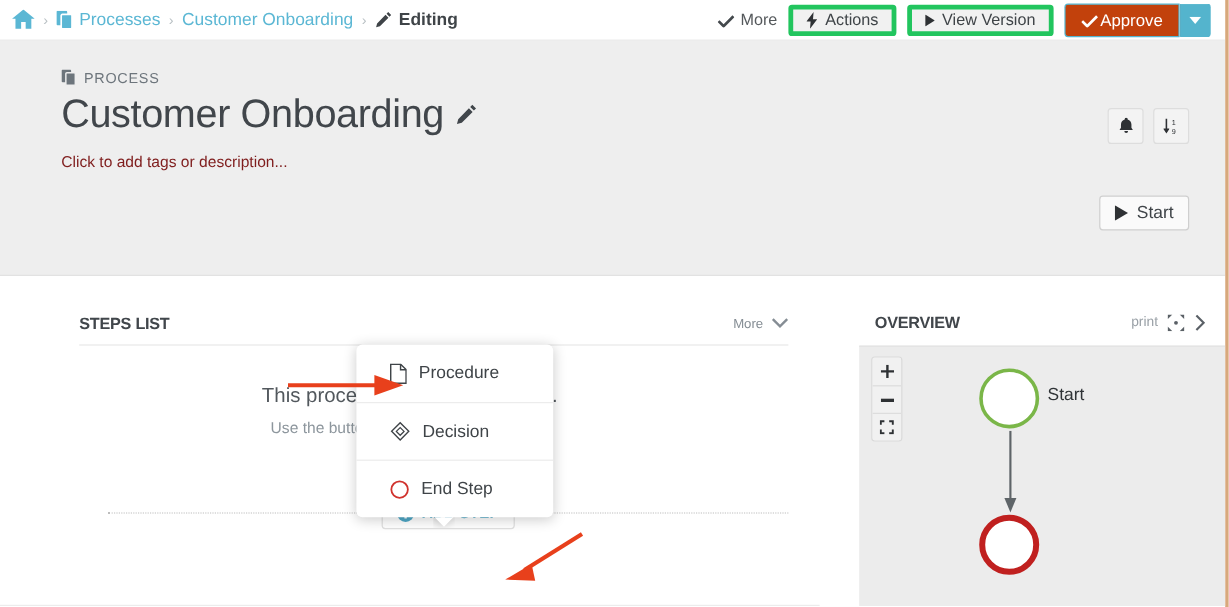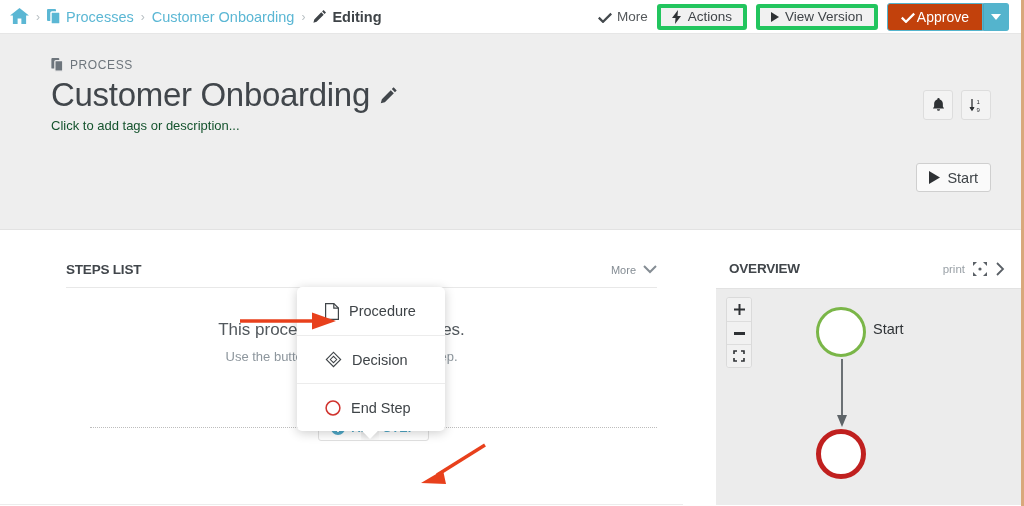--- a/index.html
+++ b/index.html
@@ -86,21 +86,21 @@
     display: flex; align-items: center; gap: 6px;
     color: #6d757c; font-size: 12px; font-weight: normal;
     letter-spacing: .6px;
   }
   .proctitle {
     margin-top: 4px;
     font-size: 33px; color: #41464b; font-weight: normal;
     display: flex; align-items: center; gap: 9px;
     letter-spacing: -.3px;
   }
-  .procsub { margin-top: 4px; color: #14532d; font-size: 13px; }
+  .procsub { margin-top: 13px; color: #7f1d1d; font-size: 13px; }
 
   .hdr-icons { position: absolute; right: 30px; top: 56px; display: flex; gap: 8px; }
   .sqbtn {
     width: 30px; height: 30px; background: #f3f3f3;
     border: 1px solid #dddddd; border-radius: 3px;
     display: flex; align-items: center; justify-content: center;
     cursor: pointer;
   }
   .startbtn {
     position: absolute; right: 30px; top: 129px;
@@ -144,21 +144,21 @@
     display: flex; align-items: center; gap: 7px;
     font-size: 12.5px; font-weight: bold; color: #4fa8c7;
     letter-spacing: .2px; cursor: pointer; z-index: 3;
   }
   .steps-bottomrule {
     position: absolute; left: 0; right: 0; bottom: 0; height: 1px; background: #ececec;
   }
 
   
   .menu {
-    position: absolute; left: 297px; top: 288px; width: 148px;
+    position: absolute; left: 297px; top: 288px; width: 164px;
     background: #ffffff; border-radius: 5px;
     box-shadow: 0 2px 11px rgba(0,0,0,.20);
     z-index: 10;
   }
   .menu-item {
     display: flex; align-items: center; gap: 10px;
     height: 48px; padding-left: 28px;
     font-size: 14.5px; color: #3f4448; cursor: pointer;
   }
   .menu-item + .menu-item { border-top: 1px solid #ececec; }

